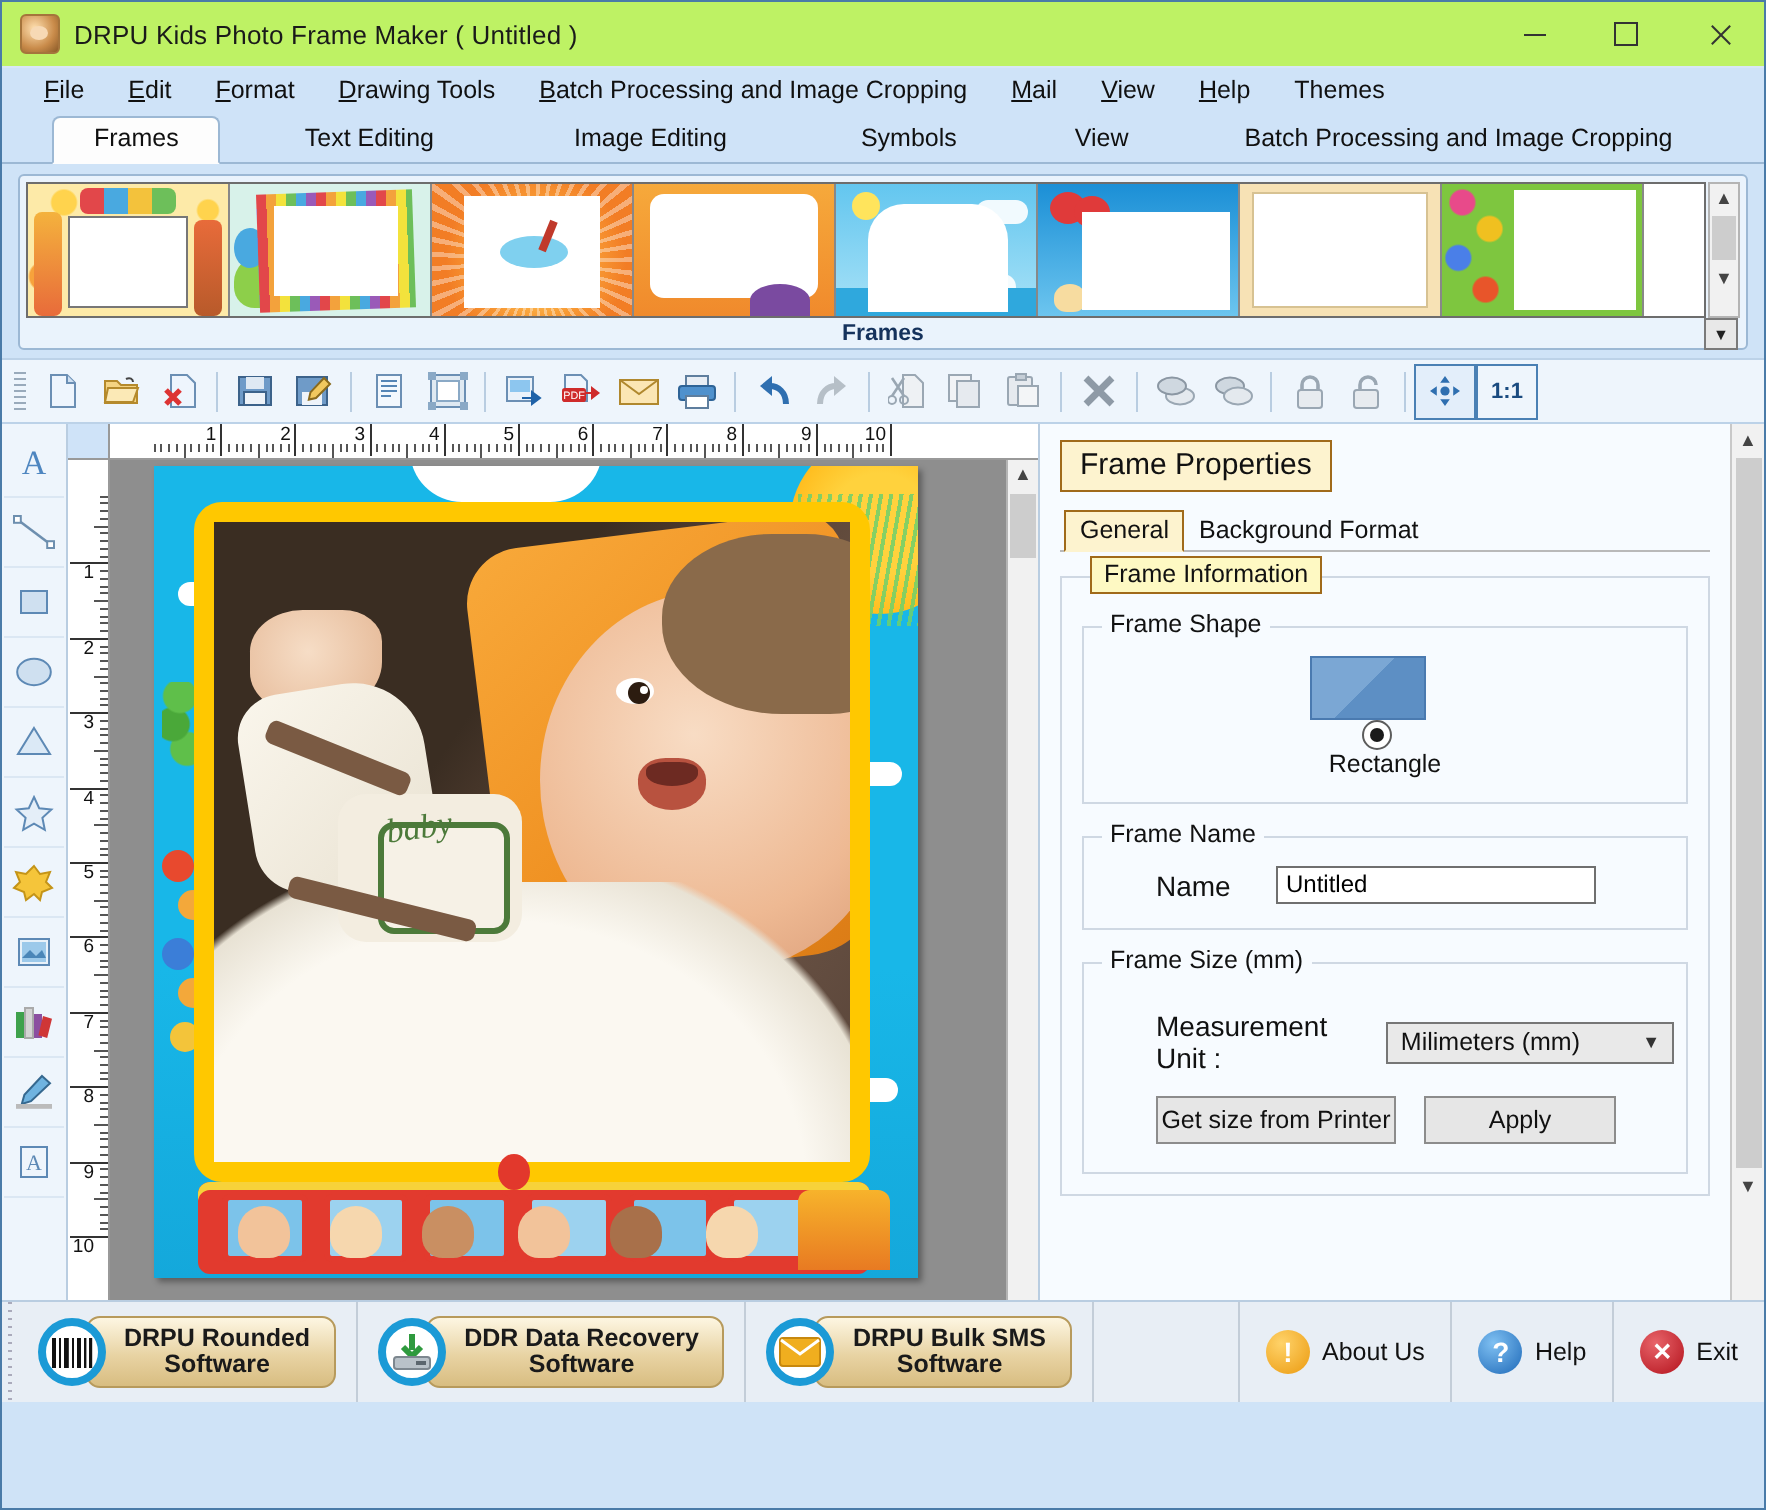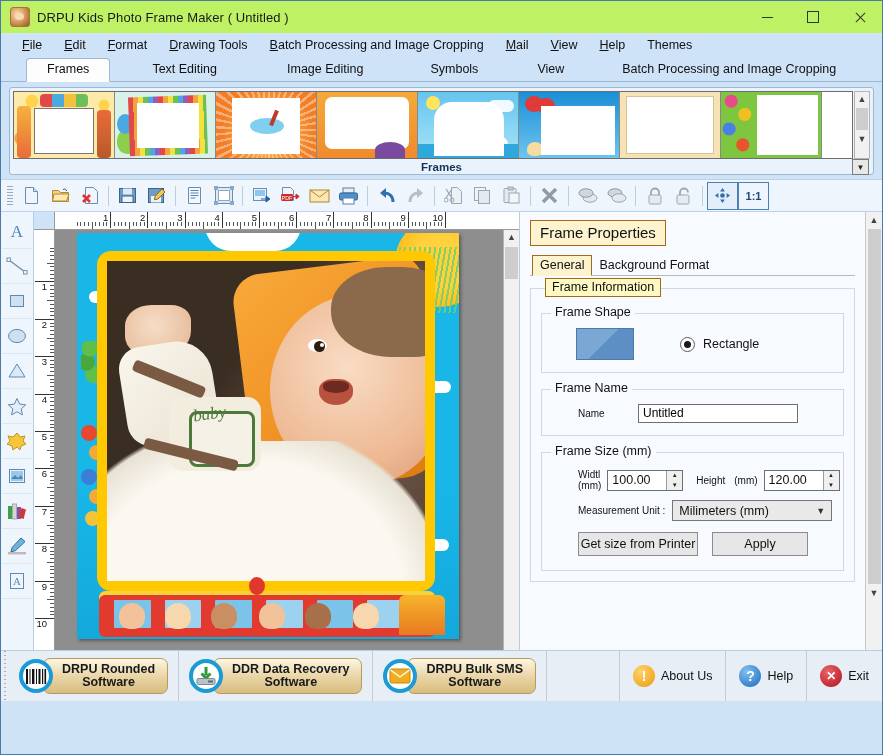--- a/index.html
+++ b/index.html
@@ -107,32 +107,32 @@
   .tabs2{margin-top:9px;display:flex;align-items:flex-end;border-bottom:1px solid #b9b9b9;
          padding-left:2px;}
   .tab2{font-size:12.5px;padding:2px 7px 3px;color:#111;}
   .tab2.active{background:#fdf3cf;border:1px solid #a06a1a;border-bottom-color:#fdf3cf;
                margin-bottom:-1px;}
   .groupbox{border:1px solid #cfd8e3;margin-top:14px;padding:8px 10px 10px;position:relative;}
   .gb-title{position:absolute;top:-9px;left:9px;background:#f7fbff;padding:0 4px;
             font-size:12.5px;color:#111;}
   .gb-title.badge{background:#fef9c3;border:1px solid #a06a1a;padding:1px 6px 2px;top:-11px;left:14px;}
   .shape-rows{display:flex;flex-direction:column;gap:8px;}
-  .shape-row{display:flex;align-items:center;}
+  .shape-row{display:flex;align-items:center;flex-direction:column;}
   .sw{width:56px;height:30px;flex:none;margin-left:28px;margin-right:46px;
       background:linear-gradient(135deg,#7ba7d4 0 48%,#5d8fc4 48% 100%);border:1px solid #4a7ab0;}
   .sw.rounded{border-radius:8px;}
   .sw.ellipse{border-radius:50%;height:30px;}
   .radio{width:13px;height:13px;border-radius:50%;border:1px solid #5c5c5c;background:#fff;
          display:inline-block;position:relative;margin-right:8px;vertical-align:middle;flex:none;}
   .radio.on:after{content:"";position:absolute;left:3px;top:3px;width:7px;height:7px;
                   border-radius:50%;background:#1a1a1a;}
   .rlabel{font-size:12.5px;}
   .fieldrow{display:flex;align-items:center;margin-top:2px;}
-  .flabel{font-size:10px;}
+  .flabel{font-size:14px;}
   .tinput{border:1px solid #6f6f6f;background:#fff;height:19px;line-height:19px;
           padding:0 4px;font-size:12px;box-sizing:border-box;}
   .spin{display:flex;border:1px solid #6f6f6f;background:#fff;height:21px;box-sizing:border-box;}
   .spin .val{width:50px;padding:0 4px;font-size:12.5px;line-height:19px;}
   .spin .arrows{width:15px;border-left:1px solid #9a9a9a;background:#efefef;
                 display:flex;flex-direction:column;}
   .spin .arrows div{flex:1;display:flex;align-items:center;justify-content:center;font-size:6px;color:#222;}
   .selectbox{border:1px solid #767676;background:#e9e9e9;height:21px;width:160px;
              display:flex;align-items:center;justify-content:space-between;
              padding:0 6px;font-size:12.5px;box-sizing:border-box;}
@@ -861,39 +861,20 @@
               <div class="gb-title">Frame Name</div>
               <div class="fieldrow">
                 <span class="flabel" style="width:90px;padding-left:30px;box-sizing:border-box;">Name</span>
                 <input class="tinput" style="width: 160px;" type="text" value="Untitled">
               </div>
             </div>
 
             <div class="groupbox" style="margin-top:16px;padding:14px 6px 14px;">
               <div class="gb-title">Frame Size (mm)</div>
 
-              <div class="fieldrow" style="padding-left:30px;">
-                <span class="flabel">Widtl (mm)</span>
-                <div class="spin" style="margin-left:6px;">
-                  <div class="val">100.00</div>
-                  <div class="arrows">
-                    <div>▲</div>
-                    <div>▼</div>
-                  </div>
-                </div>
-                <span class="flabel" style="margin-left:13px;">Height</span>
-                <span class="flabel" style="margin-left:9px;">(mm)</span>
-                <div class="spin" style="margin-left:6px;">
-                  <div class="val">120.00</div>
-                  <div class="arrows">
-                    <div>▲</div>
-                    <div>▼</div>
-                  </div>
-                </div>
-              </div>
 
               <div class="fieldrow" style="padding-left:30px;margin-top:9px;">
                 <span class="flabel">Measurement Unit :</span>
                 <div class="selectbox" style="margin-left:7px;">
                   <span>Milimeters (mm)</span>
                   <span style="font-size:9px;color:#333;">▼</span>
                 </div>
               </div>
 
               <div class="fieldrow" style="padding-left:30px;margin-top:11px;gap:14px;">

